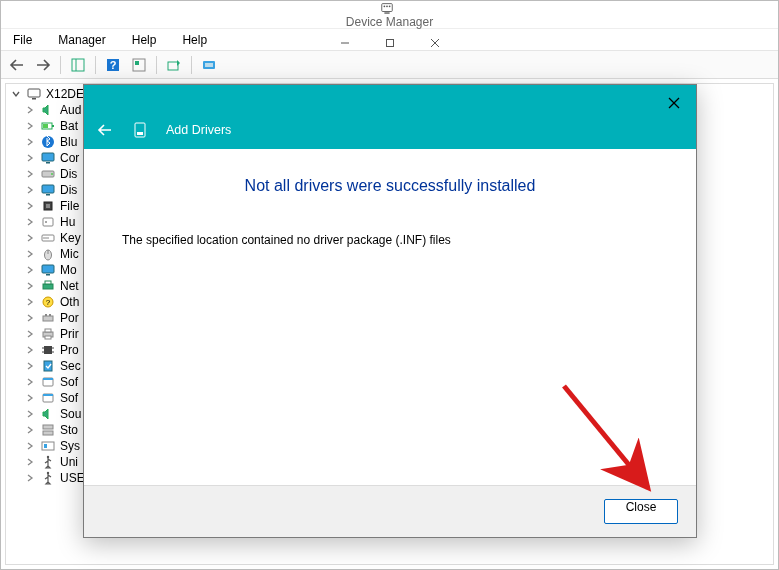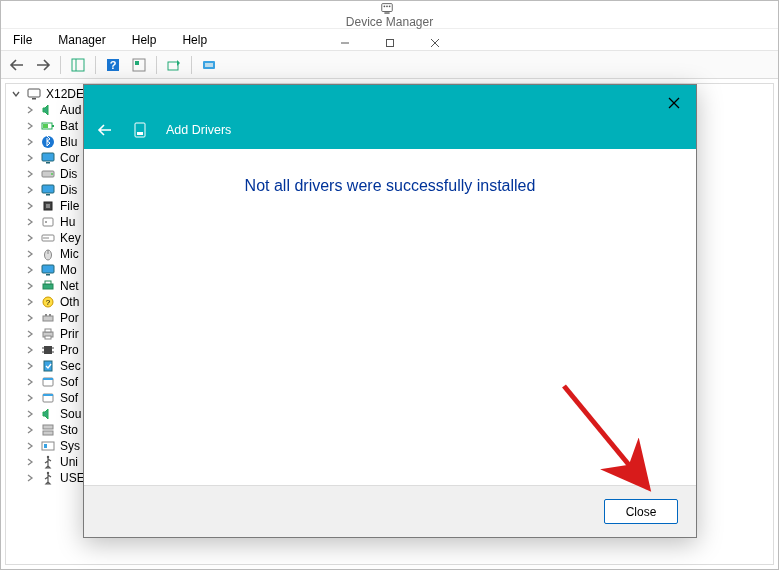--- a/index.html
+++ b/index.html
@@ -39,21 +39,21 @@
     .dlg-titlebar { position: absolute; bottom: 10px; left: 12px; display: flex; align-items: center; gap: 18px; }
     .dlg-back { color: #fff; width: 18px; height: 18px; display:flex; align-items:center; justify-content:center;}
     .dlg-icon { width: 16px; height: 16px; display:flex; align-items:center; justify-content:center;}
     .dlg-title { font-size: 12.5px; color: #fff; }
 
     .dialog-body { padding: 28px 38px 0 38px; }
     .dlg-h1 { font-size: 16px; color: #003399; font-weight: 400; margin-bottom: 38px; text-align: center; }
     .dlg-msg { font-size: 12px; color: #000; }
 
     .dialog-footer { position: absolute; bottom: 0; left: 0; right: 0; height: 52px; background: #f0f0f0; border-top: 1px solid #dcdcdc; display: flex; justify-content: flex-end; align-items: center; padding: 0 18px;}
-    .close-btn { min-width: 74px; height: 25px; background: #fff; border: 1px solid #0067c0; font-size: 12px; color: #000; border-radius: 2px; display:flex; align-items:center; justify-content:center;}
+    .close-btn { min-width: 74px; height: 25px; background: #fff; border: 1px solid #0067c0; font-size: 12px; color: #000; border-radius: 2px; display:flex; justify-content:center;}
 
     
     .arrow-annot { position: absolute; z-index: 50; pointer-events: none; }
   </style>
 </head>
 <body>
 
 <div class="main-window">
 
   <div class="title-bar">
@@ -522,20 +522,21 @@
           <svg width="14" height="16" viewBox="0 0 14 16">
               <rect x="2" y="1" width="10" height="14" rx="1" fill="none" stroke="#fff"></rect>
               <rect x="4" y="10" width="6" height="3" fill="#fff"></rect>
             </svg>
         </span>
         <span class="dlg-title">Add Drivers</span>
       </div>
     </div>
     <div class="dialog-body">
       <div class="dlg-h1">Not all drivers were successfully installed</div>
+      <div class="dlg-msg">The specified location contained no driver package (.INF) files</div>
     </div>
     <div class="dialog-footer">
       <div class="close-btn">
         <span>Close</span>
       </div>
     </div>
   </div>
 
 </div>
 

